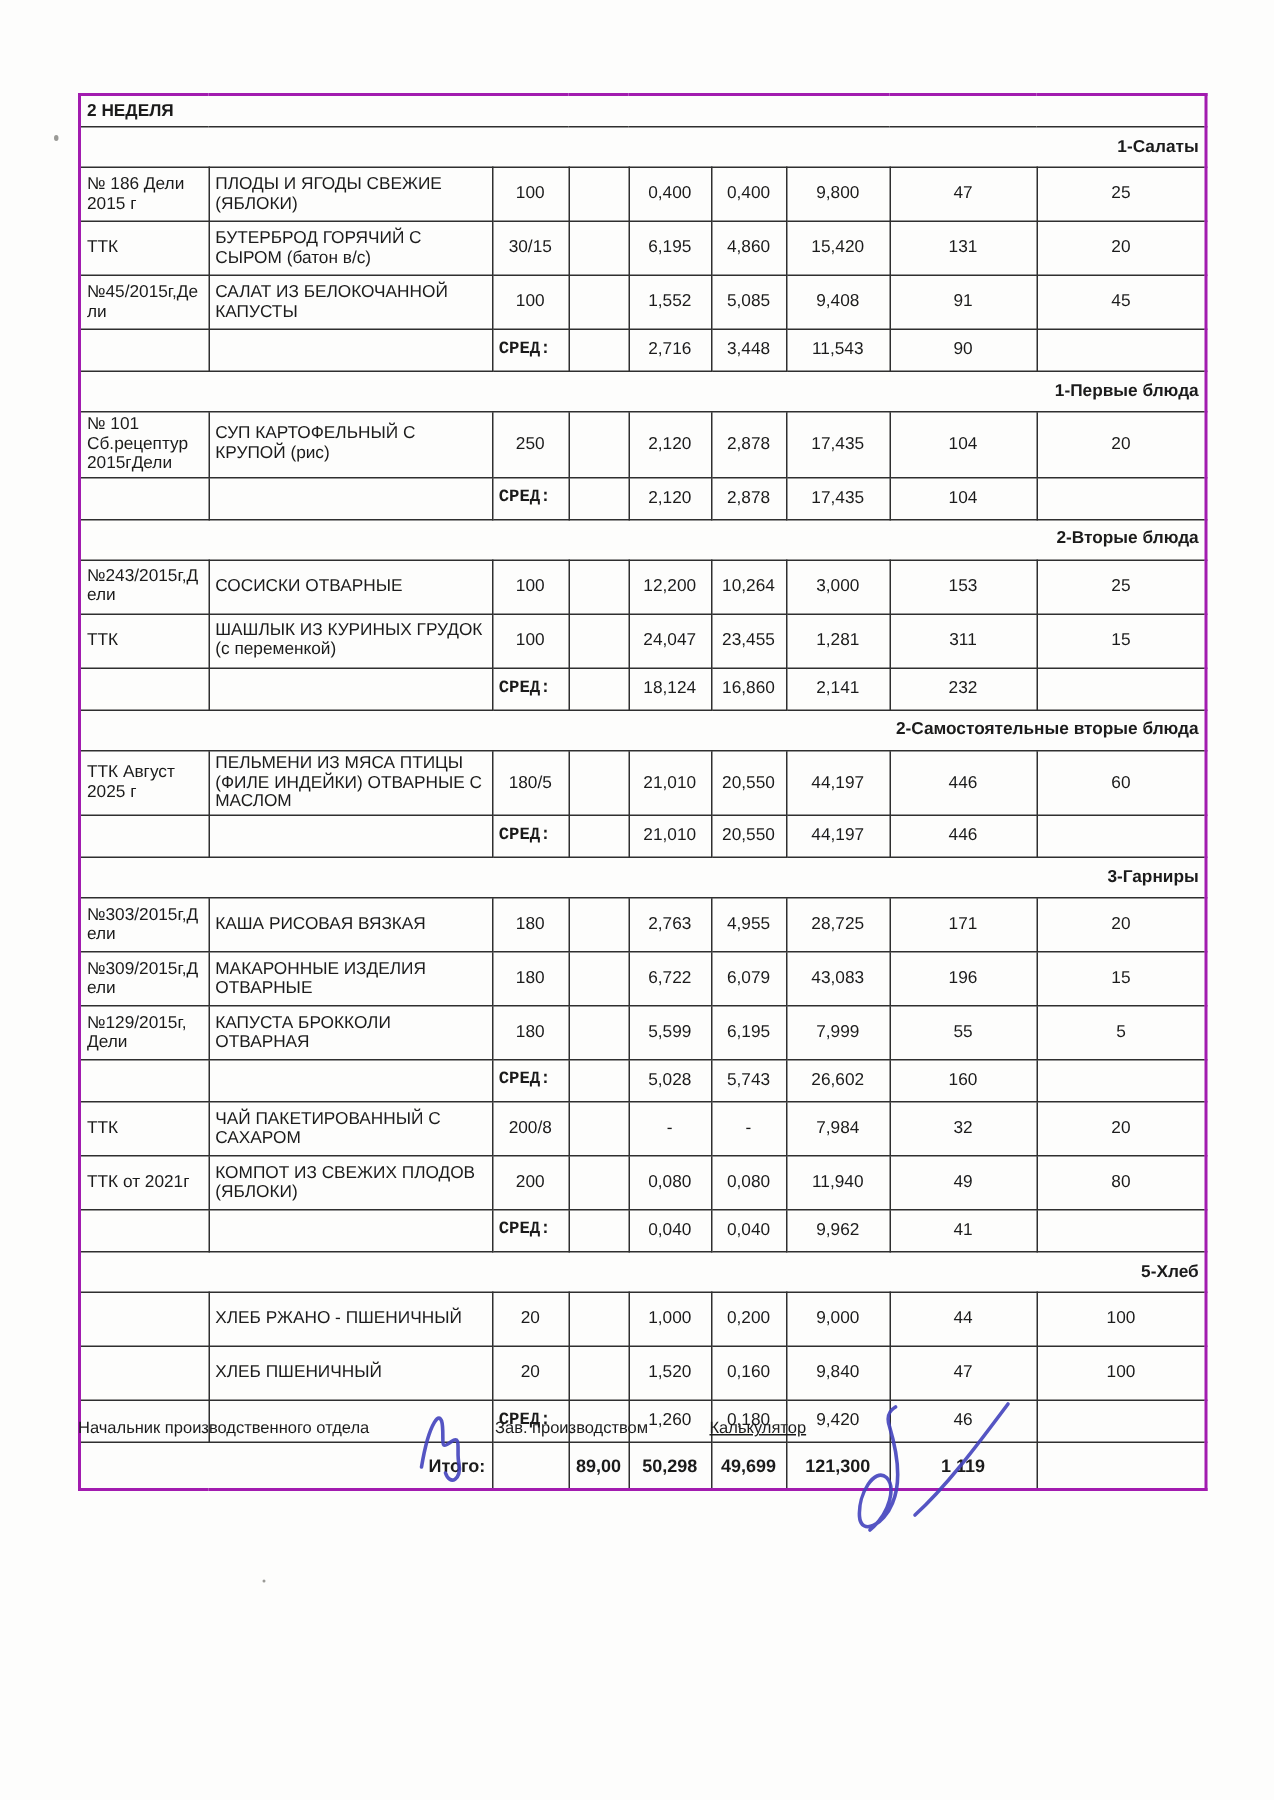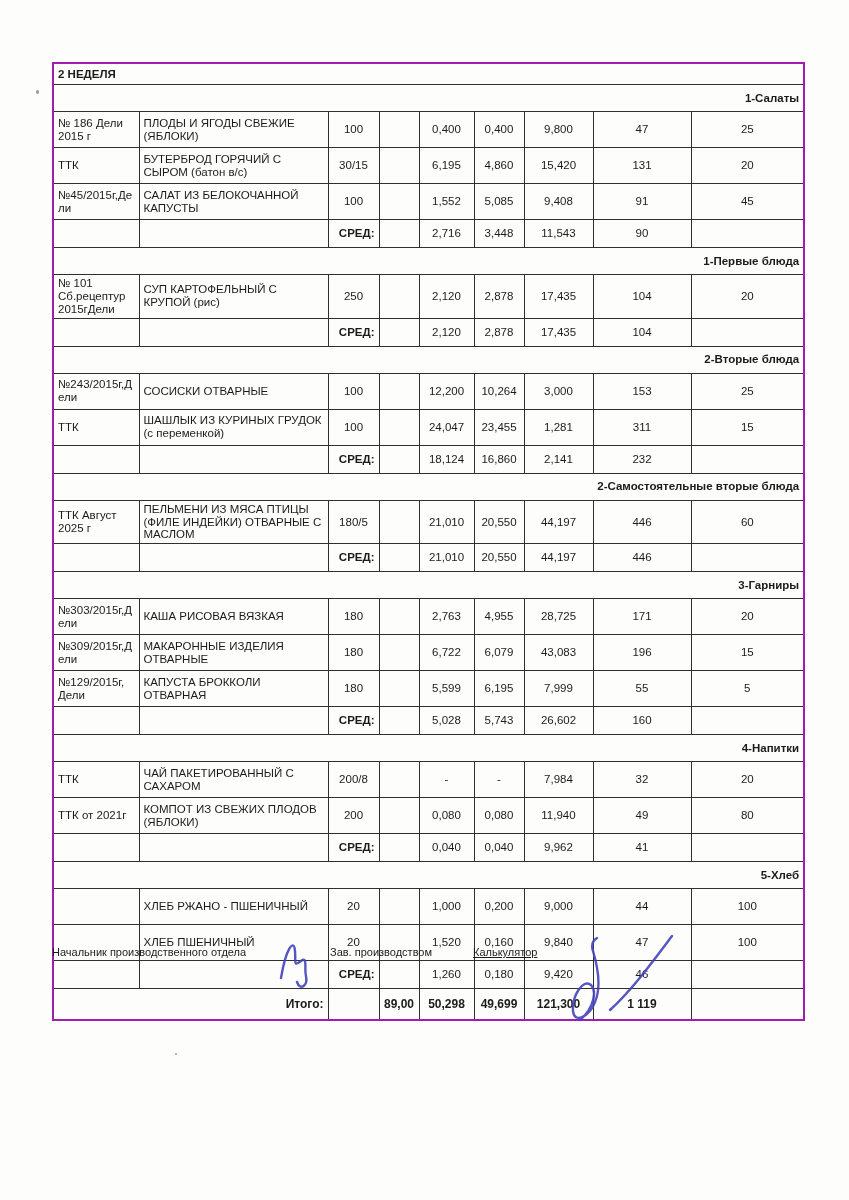--- a/index.html
+++ b/index.html
@@ -47,21 +47,21 @@
     padding:2px 3px;
     word-wrap:break-word;
   }
   td.dish{
     text-align:left;
     font-size:11.3px;
   }
   td.num{ text-align:center; }
   tr.data td{ height:31px; }
   tr.avg td{ height:23px; }
-  td.avglab{ font-weight:bold; text-align:right; }
+  td.avglab{ font-weight:bold; text-align:left;font-family:Liberation Mono, monospace; }
   tr.total td{ height:26px; font-weight:bold; font-size:12px; }
   td.totlab{ text-align:right; font-weight:bold; padding-right:6px; }
   .footer{
     position:absolute;left:0;top:946px;width:849px;height:120px;
     font-size:11px;
   }
   .footer .lbl{ position:absolute; top:0; white-space:nowrap; }
   .f-left{ left:52px; }
   .f-mid{ left:330px; }
   .f-right{ left:473px;text-decoration:underline; }
@@ -264,23 +264,20 @@
           <td class="ref"></td>
           <td class="dish"></td>
           <td class="avglab">СРЕД:</td>
           <td class="num"></td>
           <td class="num">5,028</td>
           <td class="num">5,743</td>
           <td class="num">26,602</td>
           <td class="num">160</td>
           <td class="num"></td>
         </tr>
-        <tr>
-          <td colspan="9" class="sect">4-Напитки</td>
-        </tr>
         <tr class="data">
           <td class="ref">ТТК</td>
           <td class="dish">ЧАЙ ПАКЕТИРОВАННЫЙ  С САХАРОМ</td>
           <td class="num">200/8</td>
           <td class="num"></td>
           <td class="num">-</td>
           <td class="num">-</td>
           <td class="num">7,984</td>
           <td class="num">32</td>
           <td class="num">20</td>

